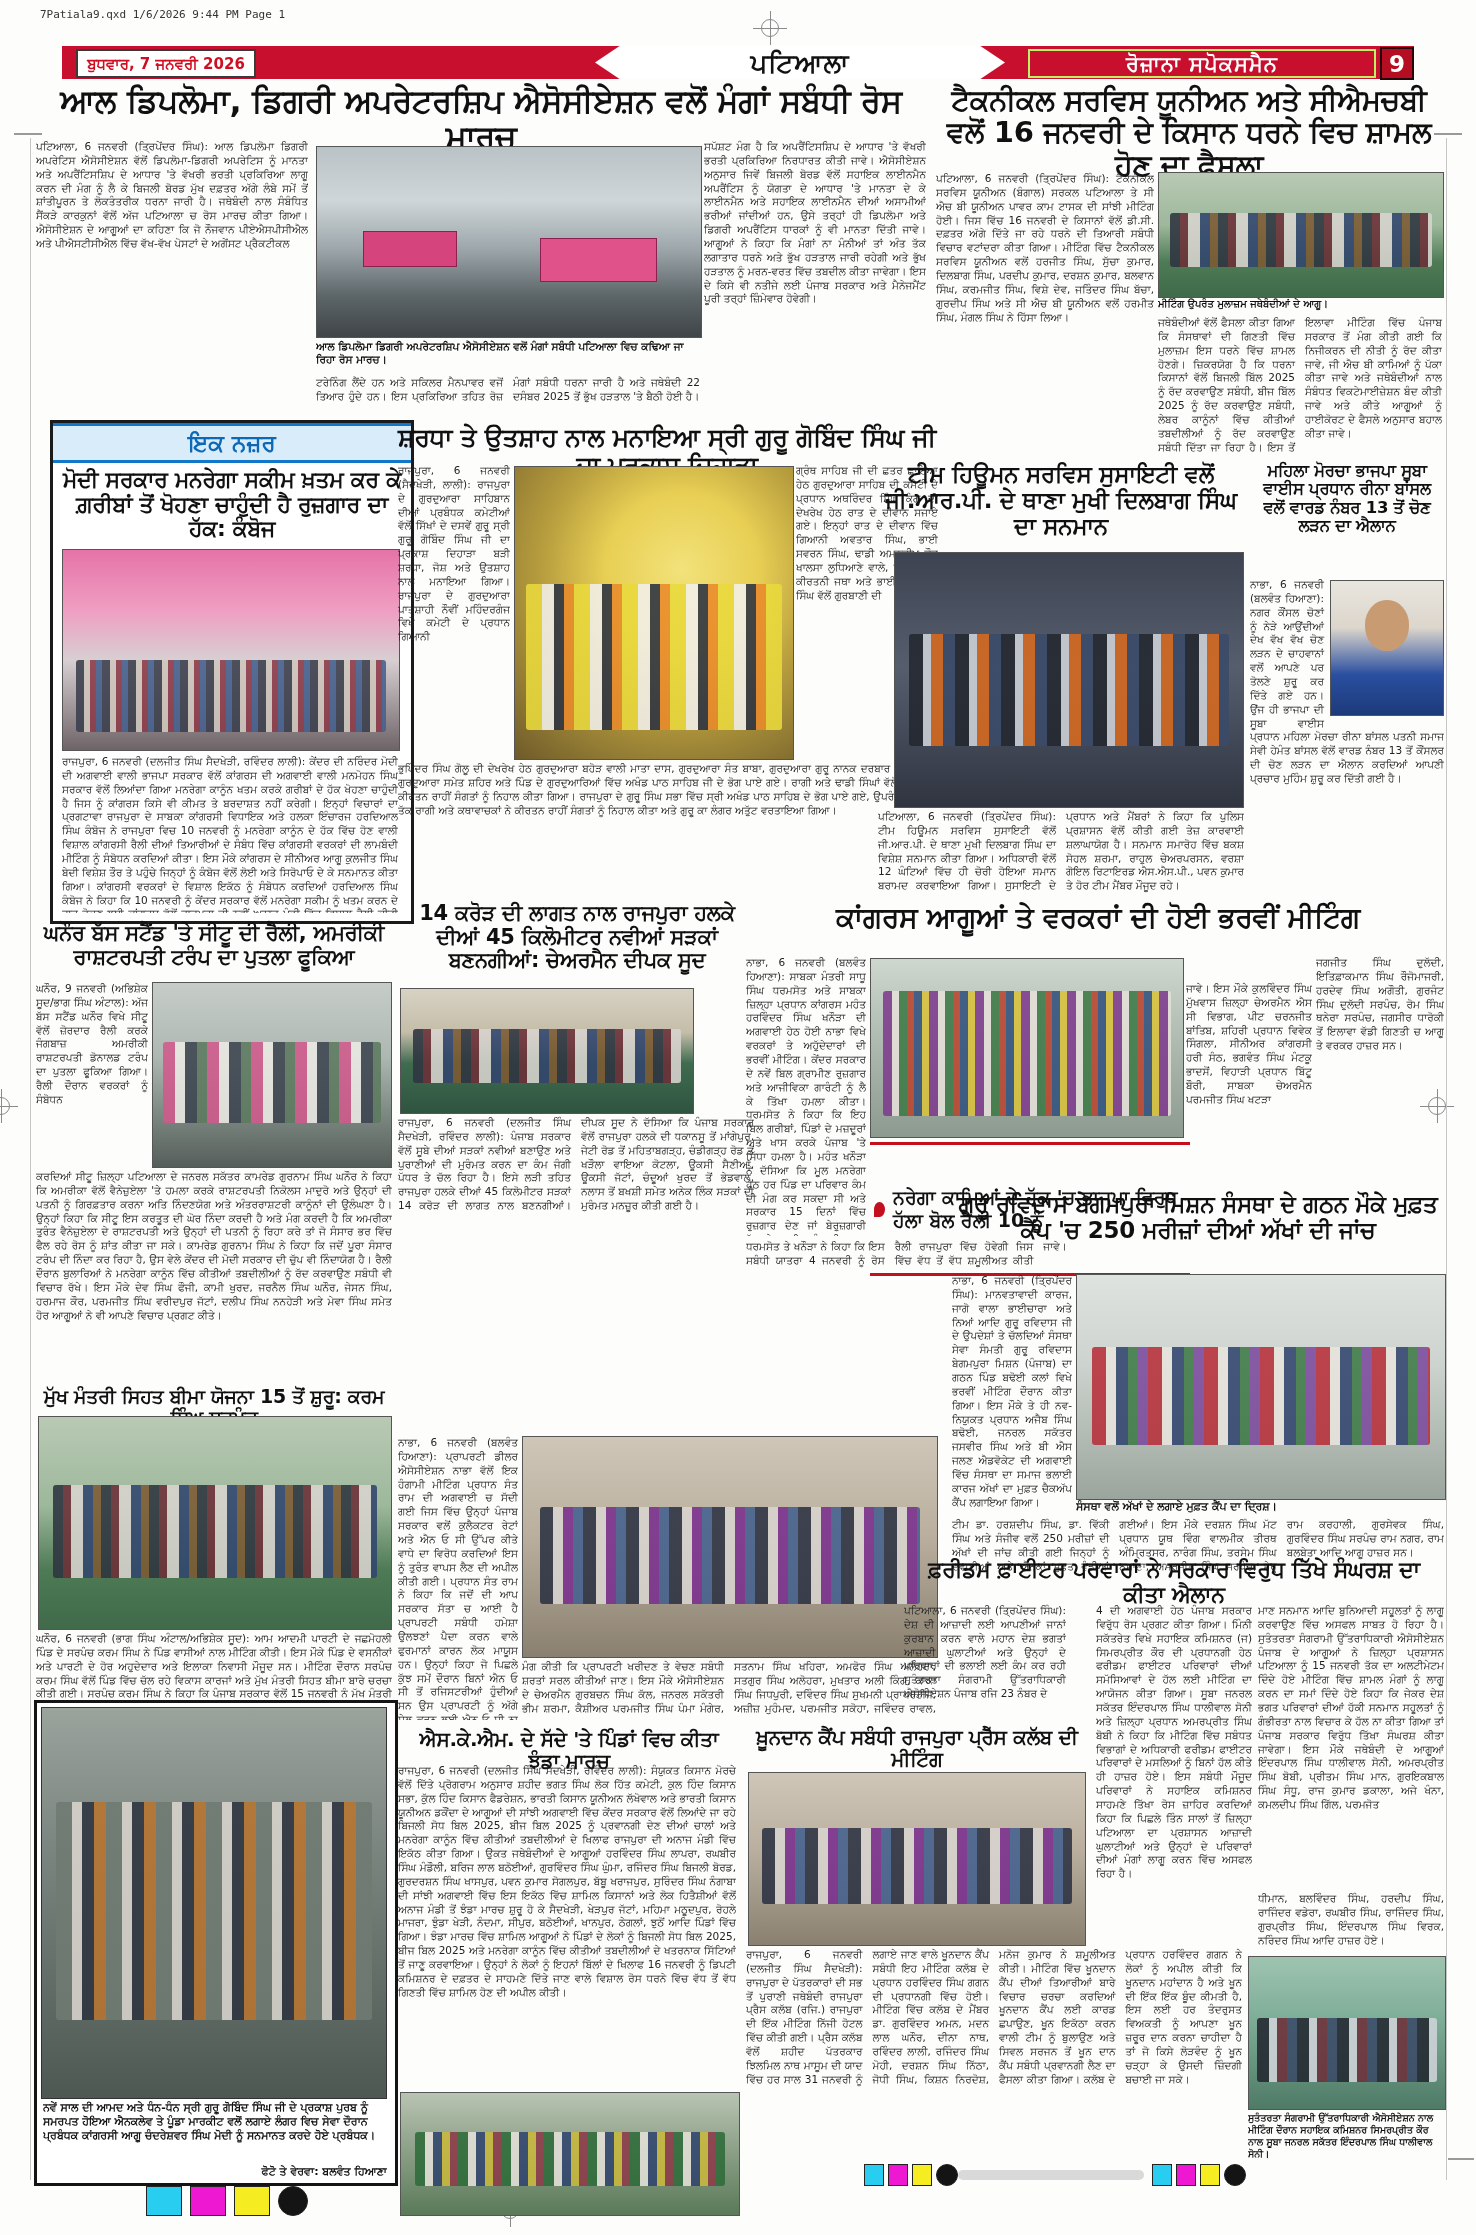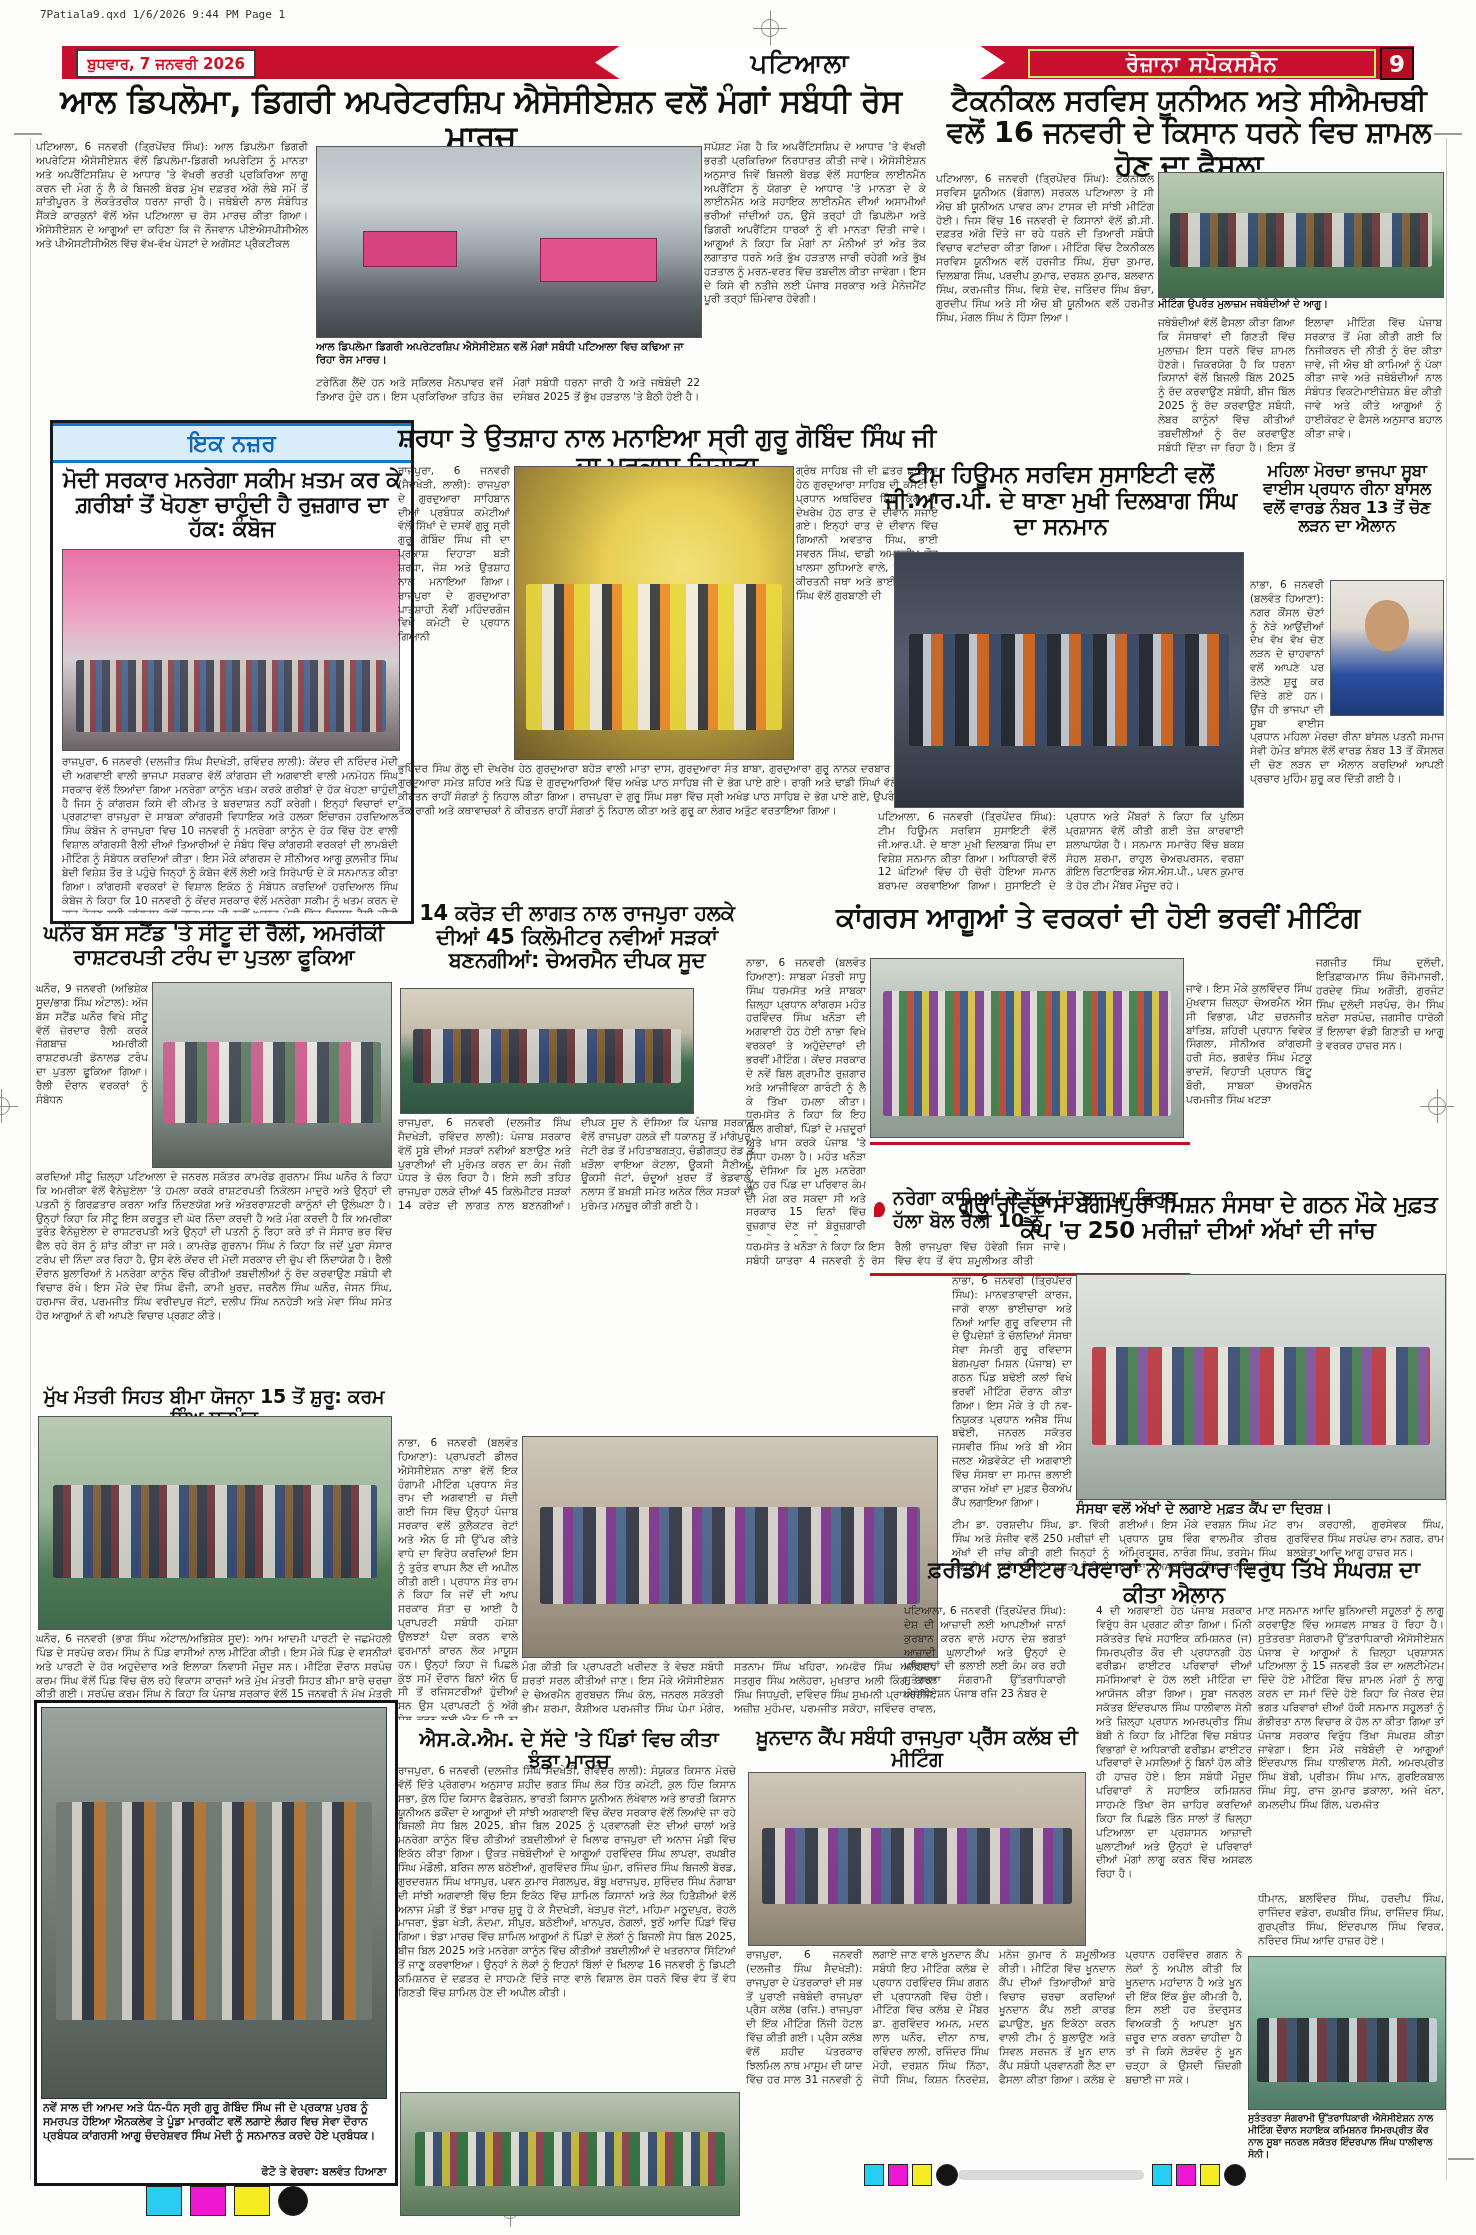--- a/index.html
+++ b/index.html
@@ -186,21 +186,21 @@
   </div>
   <div class="abs body" style="left:1186px;top:956px;width:126px;height:280px;margin-top:26px;">ਜਾਵੇ। ਇਸ ਮੌਕੇ ਕੁਲਵਿੰਦਰ ਸਿੰਘ ਮੁੱਖਵਾਸ ਜ਼ਿਲ੍ਹਾ ਚੇਅਰਮੈਨ ਐਸ ਸੀ ਵਿਭਾਗ, ਪੀਟ ਚਰਨਜੀਤ ਬਾਂਤਿਬ, ਸ਼ਹਿਰੀ ਪ੍ਰਧਾਨ ਵਿਵੇਕ ਸਿੰਗਲਾ, ਸੀਨੀਅਰ ਕਾਂਗਰਸੀ ਹਰੀ ਸੰਠ, ਭਗਵੰਤ ਸਿੰਘ ਮੰਟਕੂ ਭਾਦਸੋਂ, ਵਿਹਾੜੀ ਪ੍ਰਧਾਨ ਬਿੱਟੂ ਬੌਰੀ, ਸਾਬਕਾ ਚੇਅਰਮੈਨ ਪਰਮਜੀਤ ਸਿੰਘ ਖਟੜਾ</div>
   <div class="abs body" style="left:1316px;top:956px;width:128px;height:234px;">ਜਗਜੀਤ ਸਿੰਘ ਦੁਲੱਦੀ, ਇਤਿਫ਼ਾਕਮਾਨ ਸਿੰਘ ਰੌਜੋਮਾਜਰੀ, ਹਰਦੇਵ ਸਿੰਘ ਅਗੌਤੀ, ਗੁਰਜੰਟ ਸਿੰਘ ਦੁਲੱਦੀ ਸਰਪੰਚ, ਰੋਮ ਸਿੰਘ ਥਨੇਰਾ ਸਰਪੰਚ, ਜਗਸੀਰ ਧਾਰੋਕੀ ਤੋਂ ਇਲਾਵਾ ਵੱਡੀ ਗਿਣਤੀ ਚ ਆਗੂ ਤੇ ਵਰਕਰ ਹਾਜ਼ਰ ਸਨ।</div>
   <div class="abs body three" style="left:746px;top:1240px;width:436px;height:28px;">ਧਰਮਸੋਤ ਤੇ ਖਨੌੜਾ ਨੇ ਕਿਹਾ ਕਿ ਇਸ ਸਬੰਧੀ ਯਾਤਰਾ 4 ਜਨਵਰੀ ਨੂੰ ਰੋਸ ਰੈਲੀ ਰਾਜਪੁਰਾ ਵਿੱਚ ਹੋਵੇਗੀ ਜਿਸ ਵਿੱਚ ਵੱਧ ਤੋਂ ਵੱਧ ਸ਼ਮੂਲੀਅਤ ਕੀਤੀ ਜਾਵੇ।</div>
 
   <div class="abs hl" style="left:952px;top:1192px;width:492px;height:78px;font-size:23px;">ਗੁਰੂ ਰਵਿਦਾਸ ਬੇਗਮਪੁਰਾ ਮਿਸ਼ਨ ਸੰਸਥਾ ਦੇ ਗਠਨ ਮੌਕੇ ਮੁਫ਼ਤ ਕੈਂਪ 'ਚ 250 ਮਰੀਜ਼ਾਂ ਦੀਆਂ ਅੱਖਾਂ ਦੀ ਜਾਂਚ</div>
   <div class="abs body" style="left:952px;top:1274px;width:120px;height:234px;">ਨਾਭਾ, 6 ਜਨਵਰੀ (ਤ੍ਰਿਪੇਂਦਰ ਸਿੰਘ): ਮਾਨਵਤਾਵਾਦੀ ਕਾਰਜ, ਜਾਗੋ ਵਾਲਾ ਭਾਈਚਾਰਾ ਅਤੇ ਨਿਆਂ ਆਦਿ ਗੁਰੂ ਰਵਿਦਾਸ ਜੀ ਦੇ ਉਪਦੇਸ਼ਾਂ ਤੇ ਚੱਲਦਿਆਂ ਸੰਸਥਾ ਸੇਵਾ ਸੰਮਤੀ ਗੁਰੂ ਰਵਿਦਾਸ ਬੇਗਮਪੁਰਾ ਮਿਸ਼ਨ (ਪੰਜਾਬ) ਦਾ ਗਠਨ ਪਿੰਡ ਬਢੋਈ ਕਲਾਂ ਵਿਖੇ ਭਰਵੀਂ ਮੀਟਿੰਗ ਦੌਰਾਨ ਕੀਤਾ ਗਿਆ। ਇਸ ਮੌਕੇ ਤੇ ਹੀ ਨਵ-ਨਿਯੁਕਤ ਪ੍ਰਧਾਨ ਅਜੈਬ ਸਿੰਘ ਬਢੋਈ, ਜਨਰਲ ਸਕੱਤਰ ਜਸਵੀਰ ਸਿੰਘ ਅਤੇ ਬੀ ਐਸ ਜਲਣ ਐਡਵੋਕੇਟ ਦੀ ਅਗਵਾਈ ਵਿੱਚ ਸੰਸਥਾ ਦਾ ਸਮਾਜ ਭਲਾਈ ਕਾਰਜ ਅੱਖਾਂ ਦਾ ਮੁਫ਼ਤ ਚੈਕਅੱਪ ਕੈਂਪ ਲਗਾਇਆ ਗਿਆ।</div>
   <div class="abs ph ph-eyecamp" style="left:1076px;top:1274px;width:368px;height:224px;">
       <i class="people"></i>
     </div>
-  <div class="abs cap" style="left:1076px;top:1500px;width:368px;height:15px;font-size:14px;">ਸੰਸਥਾ ਵਲੋਂ ਅੱਖਾਂ ਦੇ ਲਗਾਏ ਮੁਫ਼ਤ ਕੈਂਪ ਦਾ ਦ੍ਰਿਸ਼।</div>
+  <div class="abs cap" style="left:1076px;top:1500px;width:368px;height:15px;font-size:11px;">ਸੰਸਥਾ ਵਲੋਂ ਅੱਖਾਂ ਦੇ ਲਗਾਏ ਮੁਫ਼ਤ ਕੈਂਪ ਦਾ ਦ੍ਰਿਸ਼।</div>
   <div class="abs body three" style="left:952px;top:1518px;width:492px;height:88px;">ਟੀਮ ਡਾ. ਹਰਸ਼ਦੀਪ ਸਿੰਘ, ਡਾ. ਵਿੱਕੀ ਸਿੰਘ ਅਤੇ ਸੰਜੀਵ ਵਲੋਂ 250 ਮਰੀਜ਼ਾਂ ਦੀ ਅੱਖਾਂ ਦੀ ਜਾਂਚ ਕੀਤੀ ਗਈ ਜਿਨ੍ਹਾਂ ਨੂੰ ਦਵਾਈਆਂ ਅਤੇ ਐਨਕਾਂ ਮੁਫ਼ਤ ਵੰਡੀਆਂ ਗਈਆਂ। ਇਸ ਮੌਕੇ ਦਰਸ਼ਨ ਸਿੰਘ ਮੱਟ ਪ੍ਰਧਾਨ ਯੂਥ ਵਿੰਗ ਵਾਲਮੀਕ ਤੀਰਥ ਅੰਮ੍ਰਿਤਸਰ, ਨਾਰੰਗ ਸਿੰਘ, ਤਰਸੇਮ ਸਿੰਘ ਨਮਾਣਾ, ਅਮਰਜੀਤ ਸਿੰਘ ਸਰਪੰਚ, ਸ਼ੇਰੂ ਰਾਮ ਕਰਹਾਲੀ, ਗੁਰਸੇਵਕ ਸਿੰਘ, ਗੁਰਵਿੰਦਰ ਸਿੰਘ ਸਰਪੰਚ ਰਾਮ ਨਗਰ, ਰਾਮ ਬਲਬੇਤਾ ਆਦਿ ਆਗੂ ਹਾਜ਼ਰ ਸਨ।</div>
 
   <div class="abs hl" style="left:36px;top:1386px;width:356px;height:28px;font-size:19px;">ਮੁੱਖ ਮੰਤਰੀ ਸਿਹਤ ਬੀਮਾ ਯੋਜਨਾ 15 ਤੋਂ ਸ਼ੁਰੂ: ਕਰਮ ਸਿੰਘ ਸਰਪੰਚ</div>
   <div class="abs ph ph-lawn" style="left:38px;top:1416px;width:352px;height:212px;">
       <i class="people"></i>
     </div>
   <div class="abs body" style="left:36px;top:1632px;width:356px;height:66px;">ਘਨੌਰ, 6 ਜਨਵਰੀ (ਭਾਗ ਸਿੰਘ ਅੰਟਾਲ/ਅਭਿਸ਼ੇਕ ਸੂਦ): ਆਮ ਆਦਮੀ ਪਾਰਟੀ ਦੇ ਜਛਮੋਹਲੀ ਪਿੰਡ ਦੇ ਸਰਪੰਚ ਕਰਮ ਸਿੰਘ ਨੇ ਪਿੰਡ ਵਾਸੀਆਂ ਨਾਲ ਮੀਟਿੰਗ ਕੀਤੀ। ਇਸ ਮੌਕੇ ਪਿੰਡ ਦੇ ਵਸਨੀਕਾਂ ਅਤੇ ਪਾਰਟੀ ਦੇ ਹੋਰ ਅਹੁਦੇਦਾਰ ਅਤੇ ਇਲਾਕਾ ਨਿਵਾਸੀ ਮੌਜੂਦ ਸਨ। ਮੀਟਿੰਗ ਦੌਰਾਨ ਸਰਪੰਚ ਕਰਮ ਸਿੰਘ ਵੱਲੋਂ ਪਿੰਡ ਵਿੱਚ ਚੱਲ ਰਹੇ ਵਿਕਾਸ ਕਾਰਜਾਂ ਅਤੇ ਮੁੱਖ ਮੰਤਰੀ ਸਿਹਤ ਬੀਮਾ ਬਾਰੇ ਚਰਚਾ ਕੀਤੀ ਗਈ। ਸਰਪੰਚ ਕਰਮ ਸਿੰਘ ਨੇ ਕਿਹਾ ਕਿ ਪੰਜਾਬ ਸਰਕਾਰ ਵੱਲੋਂ 15 ਜਨਵਰੀ ਨੂੰ ਮੁੱਖ ਮੰਤਰੀ ਸਿਹਤ ਬੀਮਾ ਯੋਜਨਾ ਦੀ ਸ਼ੁਰੂਆਤ ਕੀਤੀ ਜਾ ਰਹੀ ਹੈ, ਜਿਸ ਅਧੀਨ ਪੰਜਾਬ ਦੇ ਹਰ ਪਰਿਵਾਰ ਨੂੰ 10 ਲੱਖ ਰੁਪਏ ਤੱਕ ਦਾ ਮੁਫ਼ਤ ਇਲਾਜ ਮਿਲੇਗਾ।</div>
 
   <div class="abs body" style="left:398px;top:1436px;width:120px;height:284px;">ਨਾਭਾ, 6 ਜਨਵਰੀ (ਬਲਵੰਤ ਹਿਆਣਾ): ਪ੍ਰਾਪਰਟੀ ਡੀਲਰ ਐਸੋਸੀਏਸ਼ਨ ਨਾਭਾ ਵੱਲੋਂ ਇਕ ਹੰਗਾਮੀ ਮੀਟਿੰਗ ਪ੍ਰਧਾਨ ਸੰਤ ਰਾਮ ਦੀ ਅਗਵਾਈ ਚ ਸੱਦੀ ਗਈ ਜਿਸ ਵਿੱਚ ਉਨ੍ਹਾਂ ਪੰਜਾਬ ਸਰਕਾਰ ਵਲੋਂ ਕੁਲੈਕਟਰ ਰੇਟਾਂ ਅਤੇ ਐਨ ਓ ਸੀ ਉੱਪਰ ਕੀਤੇ ਵਾਧੇ ਦਾ ਵਿਰੋਧ ਕਰਦਿਆਂ ਇਸ ਨੂੰ ਤੁਰੰਤ ਵਾਪਸ ਲੈਣ ਦੀ ਅਪੀਲ ਕੀਤੀ ਗਈ। ਪ੍ਰਧਾਨ ਸੰਤ ਰਾਮ ਨੇ ਕਿਹਾ ਕਿ ਜਦੋਂ ਦੀ ਆਪ ਸਰਕਾਰ ਸੱਤਾ ਚ ਆਈ ਹੈ ਪ੍ਰਾਪਰਟੀ ਸਬੰਧੀ ਹਮੇਸ਼ਾ ਉਲਝਣਾਂ ਪੈਦਾ ਕਰਨ ਵਾਲੇ ਫੁਰਮਾਨਾਂ ਕਾਰਨ ਲੋਕ ਮਾਯੂਸ ਹਨ। ਉਨ੍ਹਾਂ ਕਿਹਾ ਜੋ ਪਿਛਲੇ ਕੁੱਝ ਸਮੇਂ ਦੌਰਾਨ ਬਿਨਾਂ ਐਨ ਓ ਸੀ ਤੋਂ ਰਜਿਸਟਰੀਆਂ ਹੁੰਦੀਆਂ ਸਨ ਉਸ ਪ੍ਰਾਪਰਟੀ ਨੂੰ ਅੱਗੇ ਸੇਲ ਕਰਨ ਲਈ ਐਨ ਓ ਸੀ ਨਾ ਦੇਣ ਤੇ ਰਜਿਸਟਰੀਆਂ ਰੋਕ ਦੇਣ ਕਾਰਨ ਬਹੁਤ ਖਰੀਦਣ ਤੇ ਵੇਚਣ ਵਾਲੇ ਲੋਕ ਪ੍ਰੇਸ਼ਾਨ ਹਨ।</div>
   <div class="abs ph ph-press" style="left:522px;top:1436px;width:414px;height:220px;">

